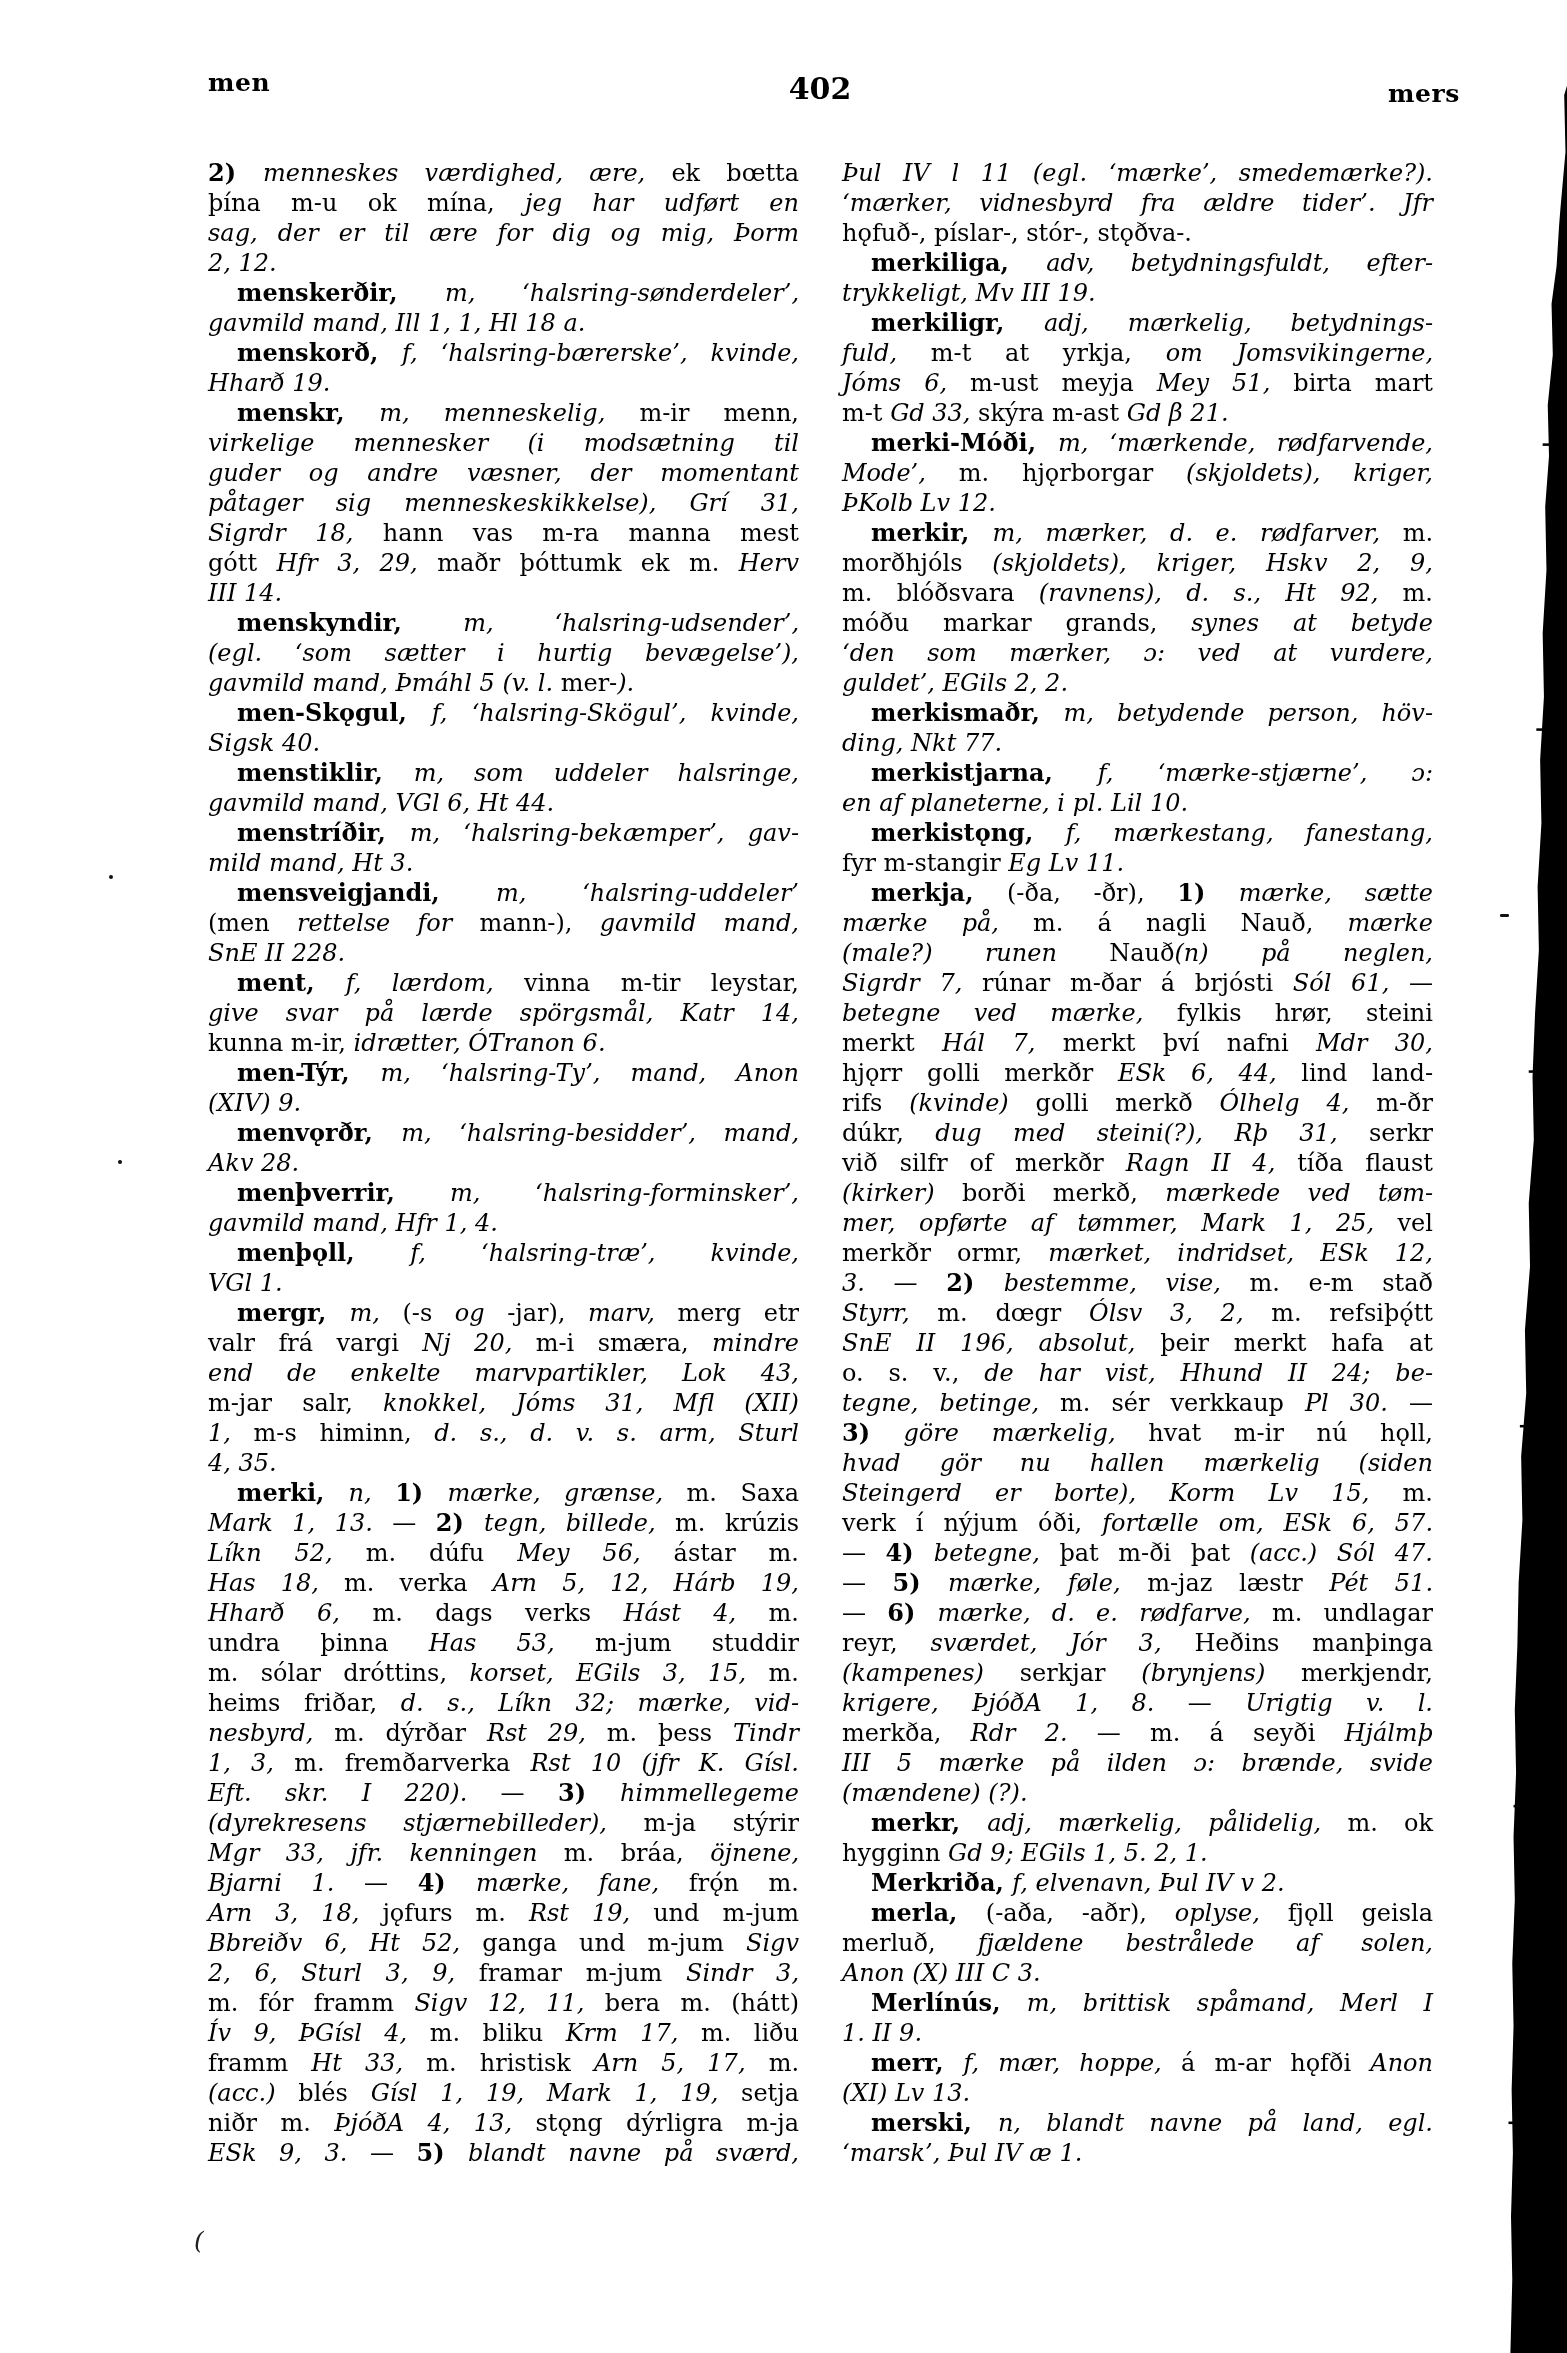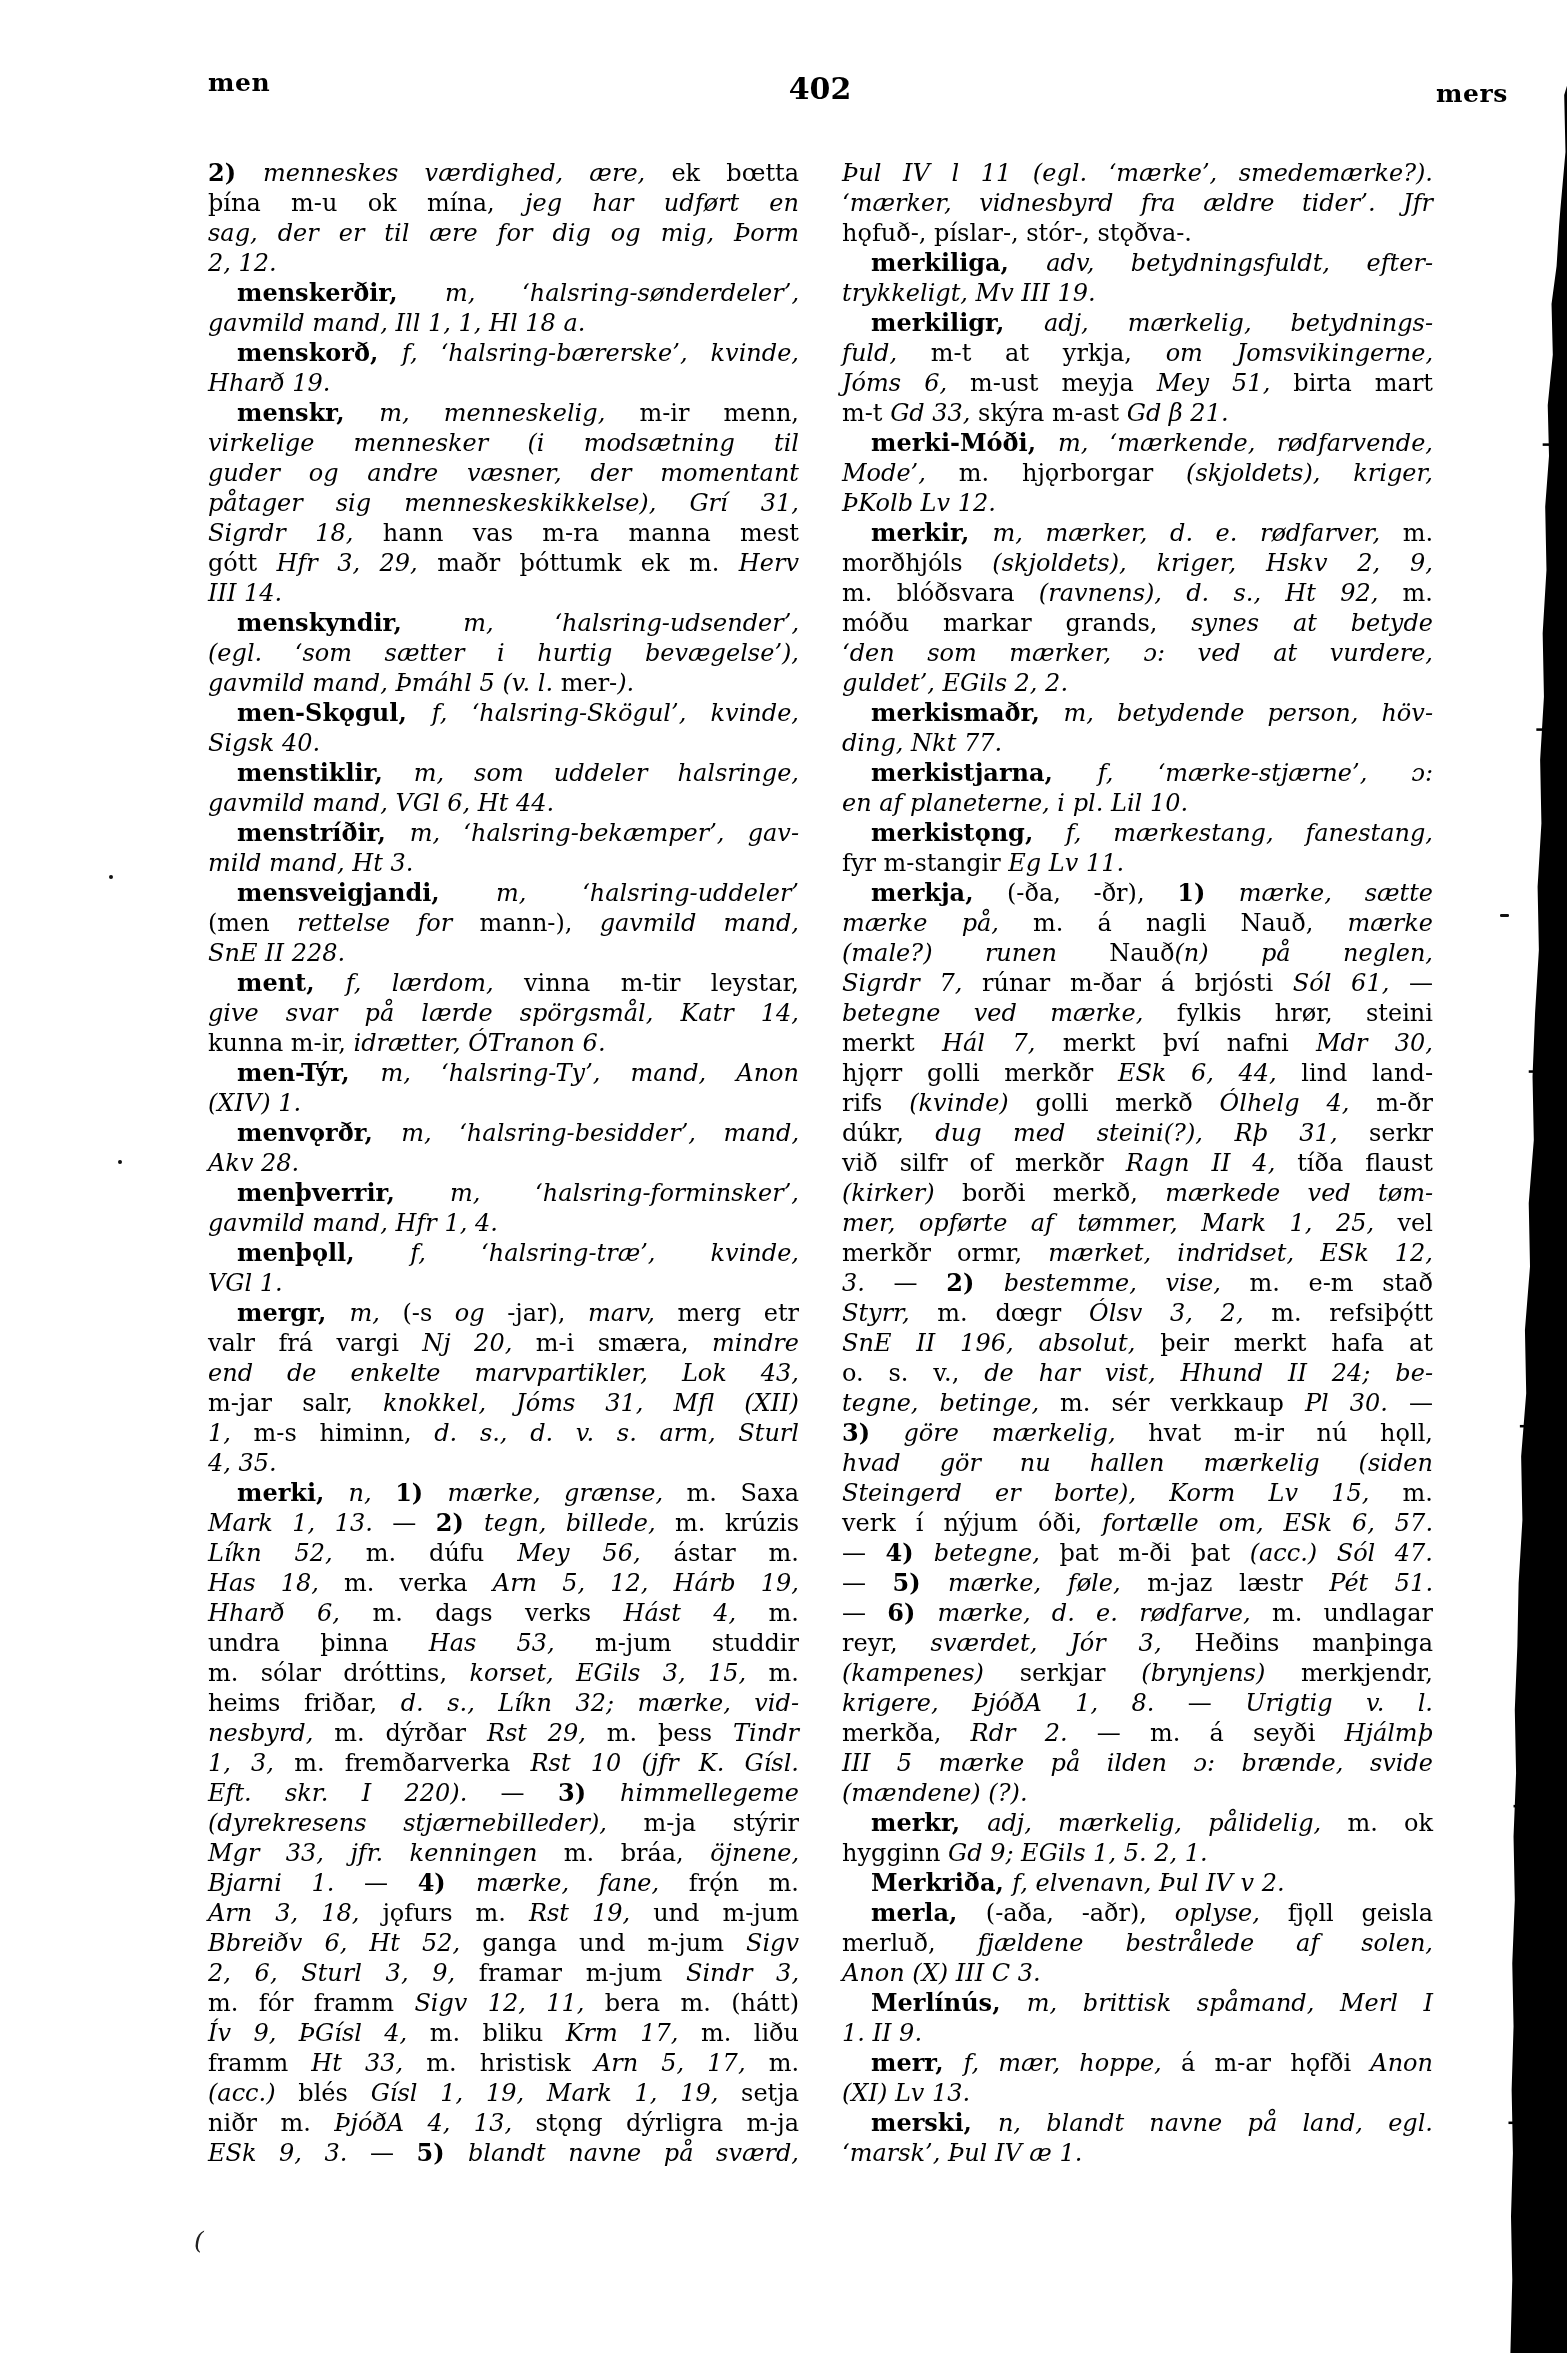--- a/index.html
+++ b/index.html
@@ -12,21 +12,21 @@
     overflow:hidden;
   }
   .runhead{
     position:absolute;
     font-weight:bold;
     font-size:25px;
     letter-spacing:0.6px;
     white-space:nowrap;
   }
   .runhead.left{left:208px;top:68px;}
-  .runhead.right{left:1508px;top:79px;transform:translateX(-100%);}
+  .runhead.right{left:1460px;top:79px;transform:translateX(-100%);}
   .pagenum{
     position:absolute;
     left:820px;top:71px;transform:translateX(-50%);
     font-size:30px;
     font-weight:bold;
   }
   .col{
     position:absolute;
     top:158px;
     width:591px;
@@ -94,21 +94,21 @@
       <div class="line end"><span class="i">gavmild mand, VGl 6, Ht 44.</span></div>
       <div class="line ind"><span class="b">menstríðir, </span><span class="i">m, ‘halsring-bekæmper’, gav-</span></div>
       <div class="line end"><span class="i">mild mand, Ht 3.</span></div>
       <div class="line ind"><span class="b">mensveigjandi, </span><span class="i">m, ‘halsring-uddeler’</span></div>
       <div class="line"><span class="r">(men </span><span class="i">rettelse for </span><span class="r">mann-), </span><span class="i">gavmild mand,</span></div>
       <div class="line end"><span class="i">SnE II 228.</span></div>
       <div class="line ind"><span class="b">ment, </span><span class="i">f, lærdom, </span><span class="r">vinna m-tir leystar,</span></div>
       <div class="line"><span class="i">give svar på lærde spörgsmål, Katr 14,</span></div>
       <div class="line end"><span class="r">kunna m-ir, </span><span class="i">idrætter, ÓTranon 6.</span></div>
       <div class="line ind"><span class="b">men-Týr, </span><span class="i">m, ‘halsring-Ty’, mand, Anon</span></div>
-      <div class="line end"><span class="i">(XIV) 1.</span></div>
+      <div class="line end"><span class="i">(XIV) 9.</span></div>
       <div class="line ind"><span class="b">menvǫrðr, </span><span class="i">m, ‘halsring-besidder’, mand,</span></div>
       <div class="line end"><span class="i">Akv 28.</span></div>
       <div class="line ind"><span class="b">menþverrir, </span><span class="i">m, ‘halsring-forminsker’,</span></div>
       <div class="line end"><span class="i">gavmild mand, Hfr 1, 4.</span></div>
       <div class="line ind"><span class="b">menþǫll, </span><span class="i">f, ‘halsring-træ’, kvinde,</span></div>
       <div class="line end"><span class="i">VGl 1.</span></div>
       <div class="line ind"><span class="b">mergr, </span><span class="i">m, </span><span class="r">(-s </span><span class="i">og </span><span class="r">-jar), </span><span class="i">marv, </span><span class="r">merg etr</span></div>
       <div class="line"><span class="r">valr frá vargi </span><span class="i">Nj 20, </span><span class="r">m-i smæra, </span><span class="i">mindre</span></div>
       <div class="line"><span class="i">end de enkelte marvpartikler, Lok 43,</span></div>
       <div class="line"><span class="r">m-jar salr, </span><span class="i">knokkel, Jóms 31, Mfl (XII)</span></div>

